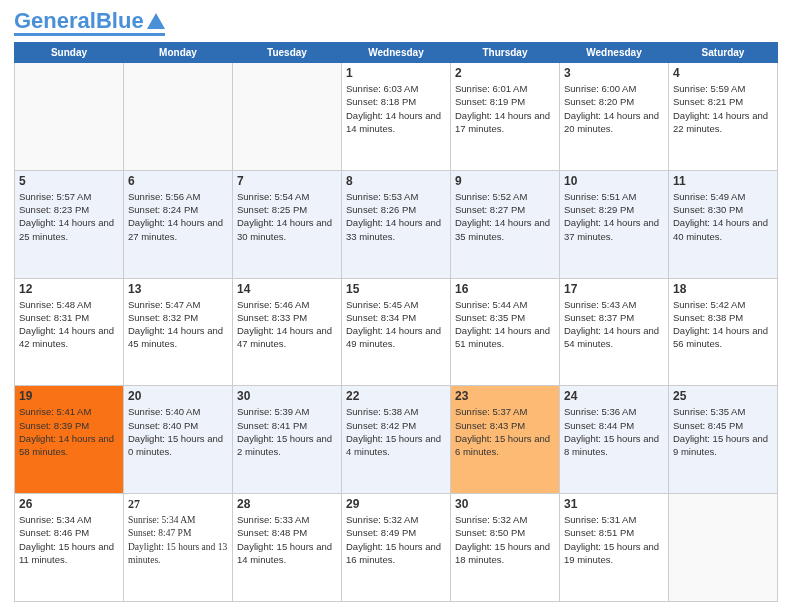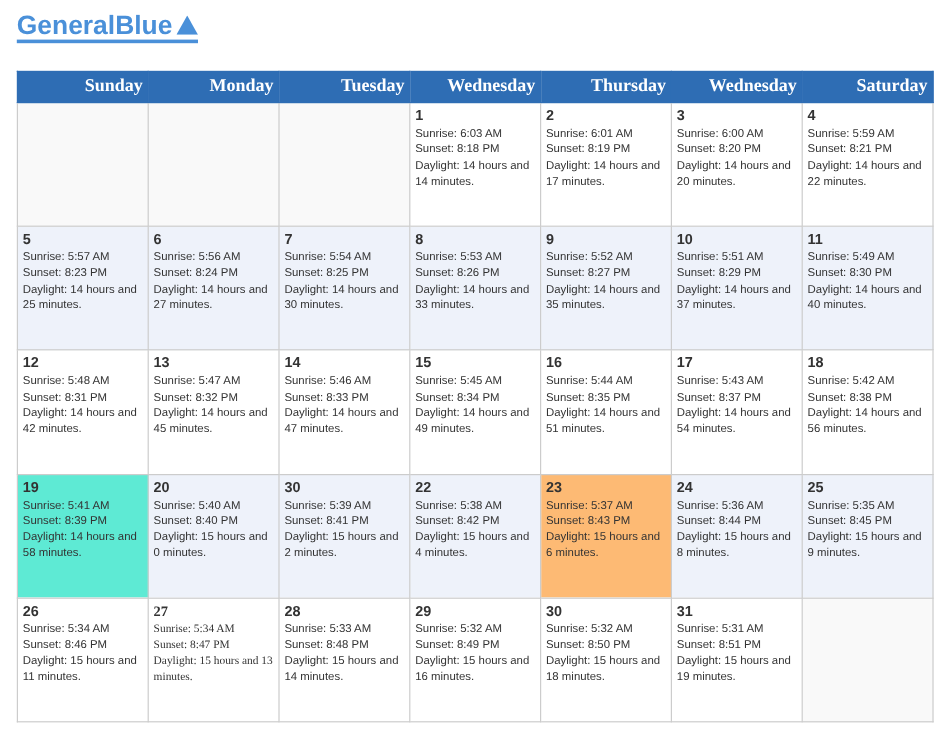--- a/index.html
+++ b/index.html
@@ -14,21 +14,21 @@
       width: 792px;
       height: 612px;
       padding: 10px 14px 10px 14px;
       display: flex;
       flex-direction: column;
     }
     .header {
       display: flex;
       justify-content: space-between;
       align-items: center;
-      margin-bottom: 23px;
+      margin-bottom: 6px;
     }
     .logo {
       display: flex;
       flex-direction: column;
       align-items: flex-start;
     }
     .logo-text {
       font-size: 22px;
       font-weight: bold;
       color: #1a3a6b;
@@ -62,26 +62,25 @@
     }
     .calendar {
       width: 100%;
       border-collapse: collapse;
       flex: 1;
       font-size: 10px;
     }
     .calendar thead th {
       background: #2e6db4;
       color: #fff;
-      font-size: 15px;
+      font-size: 10px;
       font-weight: bold;
       padding: 4px 4px;
       border: 1px solid #2e6db4;
-      text-align: right;
-      font-family: Liberation Serif, serif;
+      text-align: center;
     }
     .calendar tbody td {
       border: 1px solid #ccc;
       vertical-align: top;
       padding: 3px 4px;
       width: calc(100% / 7);
       height: 88px;
     }
     .day-number {
       font-size: 12px;
@@ -219,21 +218,21 @@
           <td style="background: rgb(255, 255, 255);">
             <div class="day-number">17</div>
             <div class="day-info">Sunrise: 5:43 AM<br>Sunset: 8:37 PM<br>Daylight: 14 hours and 54 minutes.</div>
           </td>
           <td style="background: rgb(255, 255, 255);">
             <div class="day-number">18</div>
             <div class="day-info">Sunrise: 5:42 AM<br>Sunset: 8:38 PM<br>Daylight: 14 hours and 56 minutes.</div>
           </td>
         </tr>
         <tr>
-          <td style="background: #5eead4;">
+          <td style="background: #f97316;">
             <div class="day-number">19</div>
             <div class="day-info">Sunrise: 5:41 AM<br>Sunset: 8:39 PM<br>Daylight: 14 hours and 58 minutes.</div>
           </td>
           <td style="background: rgb(238, 242, 250);">
             <div class="day-number">20</div>
             <div class="day-info">Sunrise: 5:40 AM<br>Sunset: 8:40 PM<br>Daylight: 15 hours and 0 minutes.</div>
           </td>
           <td style="background: rgb(238, 242, 250);">
             <div class="day-number">30</div>
             <div class="day-info">Sunrise: 5:39 AM<br>Sunset: 8:41 PM<br>Daylight: 15 hours and 2 minutes.</div>

